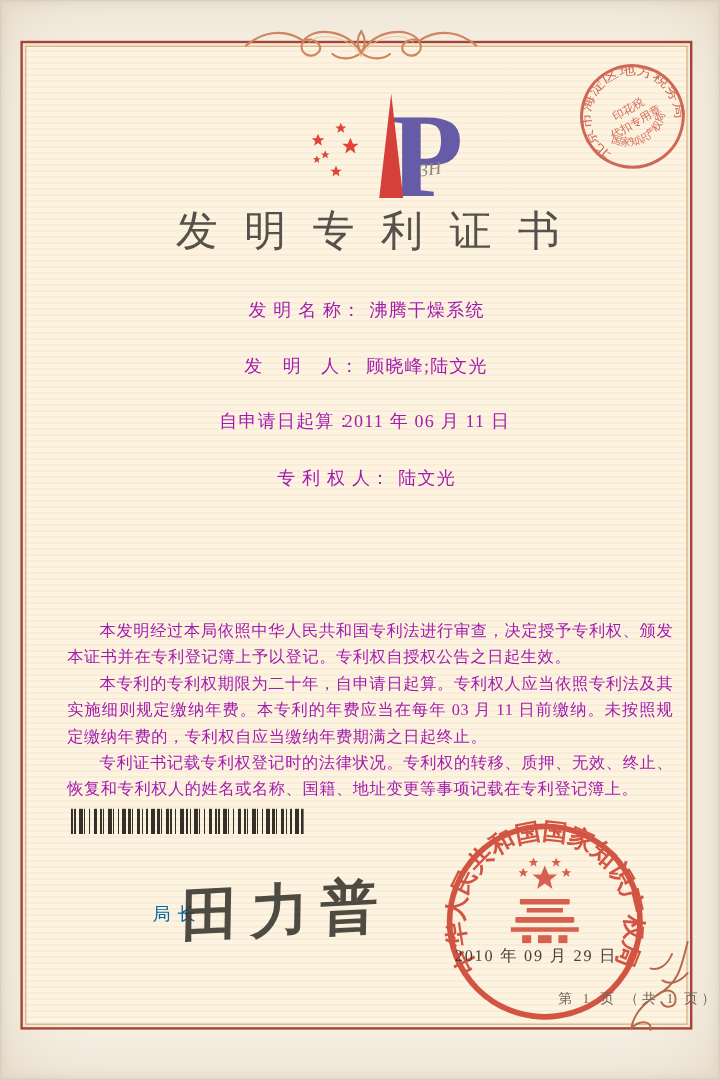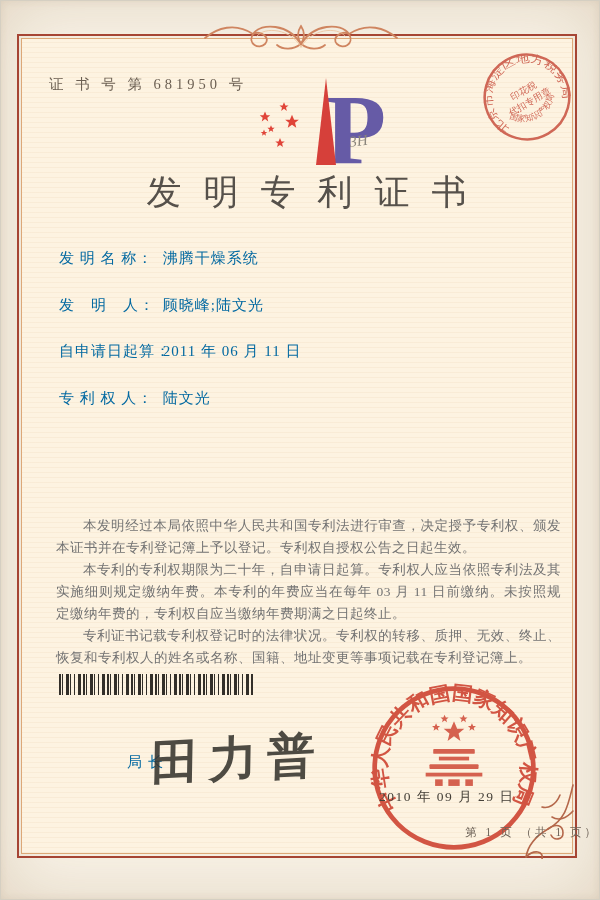--- a/index.html
+++ b/index.html
@@ -8,26 +8,26 @@
         box-shadow:inset 0 0 70px rgba(150,115,75,.22), inset 0 0 10px rgba(150,115,75,.14);
         border:1px solid #d5cfc2;box-sizing:border-box;}
   
   .frame{position:absolute;left:16px;top:33px;width:560px;height:824px;border:2px solid #a64534;box-sizing:border-box;}
   .frame-inner{position:absolute;inset:2px;border:1px solid #dca878;background:#fdf3e1;
         background-image:repeating-linear-gradient(0deg, rgba(214,168,118,0.10) 0 1px, rgba(255,255,255,0) 1px 5px);}
   
   .cert-no{position:absolute;left:48px;top:74px;font-size:14.5px;letter-spacing:4px;color:#6b5f52;}
   .title{position:absolute;left:13px;right:0;top:168px;text-align:center;font-size:35px;color:#56514b;
          letter-spacing:22px;padding-left:22px;font-weight:500;}
-  .fields{position:absolute;left:58px;top:248px;right:50px;font-size:15px;color:#0369a1;}
+  .fields{position:absolute;left:58px;top:248px;right:50px;font-size:15px;color:#a21caf;text-align:center;}
   .frow{height:20px;margin-bottom:26.5px;white-space:nowrap;}
   .flabel{display:inline-block;width:100px;letter-spacing:1px;}
   .fvalue{letter-spacing:1px;}
   .legal{position:absolute;left:55px;right:38px;top:514px;font-size:13.5px;line-height:22px;
-         color:#737373;text-align:justify;letter-spacing:0.5px;}
+         color:#a21caf;text-align:justify;letter-spacing:0.5px;}
   .legal p{margin:0;text-indent:2em;}
   .barcode{position:absolute;left:58px;top:673px;width:194px;height:21px;
      background-image:repeating-linear-gradient(90deg,
        #332f29 0 2px,transparent 2px 3px,#332f29 3px 4px,transparent 4px 7px,
        #332f29 7px 10px,transparent 10px 11px,#332f29 11px 12px,transparent 12px 15px,
        #332f29 15px 16px,transparent 16px 19px,#332f29 19px 22px,transparent 22px 24px);}
   .director{position:absolute;left:126px;top:752px;font-size:15px;letter-spacing:6px;color:#0369a1;}
   .signature{position:absolute;left:150px;top:726px;font-size:48px;font-weight:bold;color:#36342e;
          font-family:"DejaVu Sans","Liberation Sans",sans-serif;letter-spacing:10px;
          transform:rotate(-3deg) skewX(-4deg);opacity:.88;}
@@ -69,21 +69,20 @@
   <svg class="corner-flourish" viewBox="0 0 62 78">
     <g fill="none" stroke="#b4674a" stroke-width="1.6" stroke-linecap="round">
       <path d="M57,4 C52,24 50,38 32,48 C20,55 12,64 10,76"></path>
       <path d="M32,48 C40,42 47,44 47,52 C47,59 38,60 35,54"></path>
       <path d="M10,76 C18,68 28,70 26,78"></path>
       <path d="M57,30 C50,38 42,40 36,36"></path>
       <path d="M44,14 C40,24 32,28 26,26"></path>
     </g>
   </svg>
 
-  <div class="cert-no">证 书 号 第 681950 号</div>
 
   <svg class="logo" viewBox="0 0 145 96">
     <defs>
       <path id="star5" d="M0,-10L2.94,-3.09L9.51,-3.09L4.19,1.18L5.88,8.09L0,3.82L-5.88,8.09L-4.19,1.18L-9.51,-3.09L-2.94,-3.09Z"></path>
     </defs>
     <text x="72" y="86" font-size="100" font-weight="bold" fill="#665ba6">P</text>
     <polygon points="73,1 63,88 83,88" fill="#d6403a"></polygon>
     <g fill="#e04438">
       <use href="#star5" transform="translate(12,40) scale(0.55)"></use>
       <use href="#star5" transform="translate(31,30) scale(0.48)"></use>

